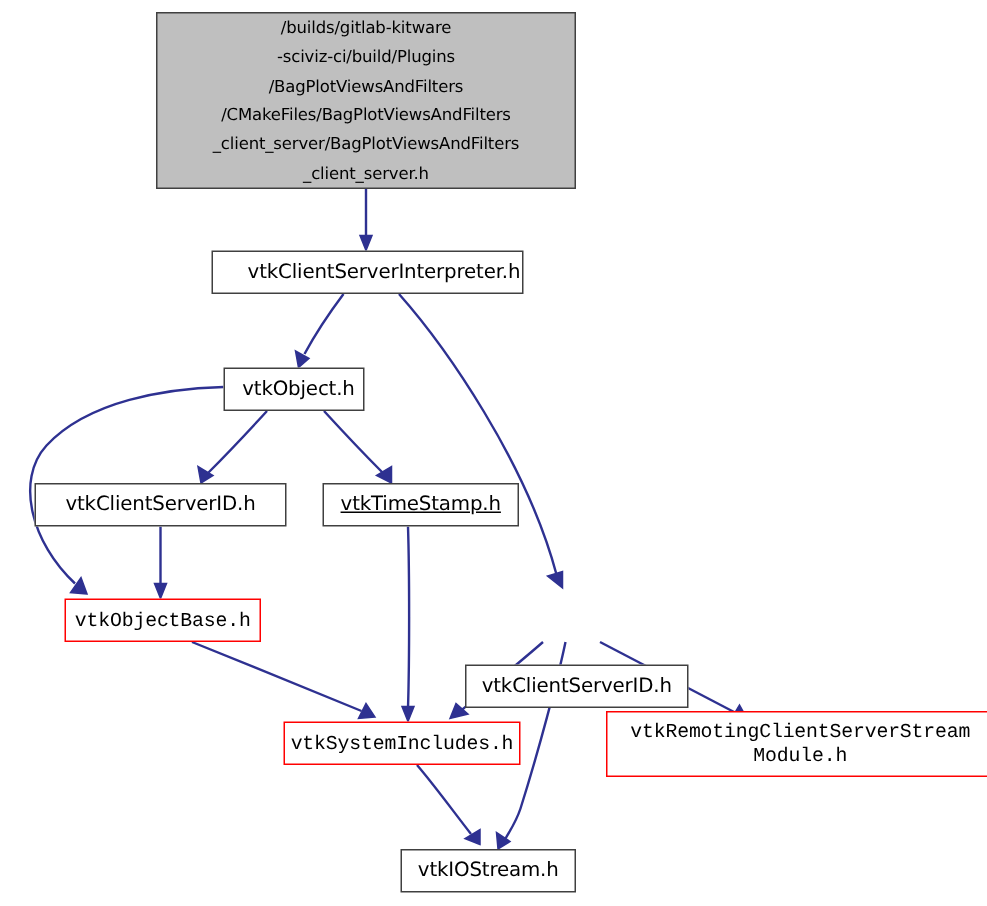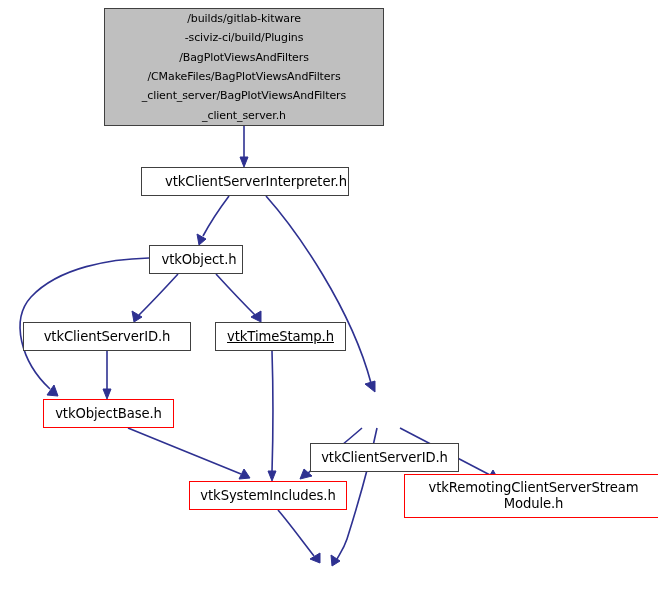--- a/index.html
+++ b/index.html
@@ -51,20 +51,21 @@
   }
   .node.root {
     background: #bfbfbf;
     border: 1px solid #404040;
     font-size: 11px;
     line-height: 19.4px;
     padding: 7px 6px;
   }
   .node.redbox {
     border: 1.6px solid #ff0000;
+    font-family: Liberation Mono, monospace;
   }
   .node-label {
     display: block;
     width: 100%;
   }
 </style>
 </head>
 <body>
 
 <div id="graph-root">
@@ -133,14 +134,17 @@
 
   <div class="node redbox" id="node-systemincludes" style="left: 189px; top: 481px; width: 158px; height: 29px;">
     <span class="node-label">vtkSystemIncludes.h</span>
   </div>
 
   <div class="node redbox" id="node-remotingmodule" style="left: 404px; top: 474px; width: 259px; height: 44px; text-align: center;">
     <span class="node-label">vtkRemotingClientServerStream
 Module.h</span>
   </div>
 
+  <div class="node plain" id="node-iostream" style="left: 267px; top: 566px; width: 117px; height: 29px;">
+    <span class="node-label">vtkIOStream.h</span>
+  </div>
 
 </div>
 
 </body></html>

